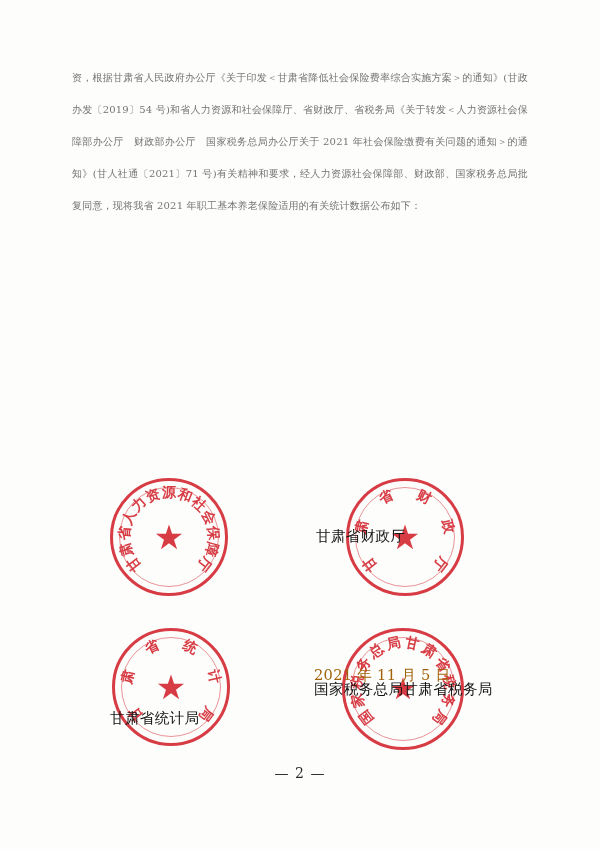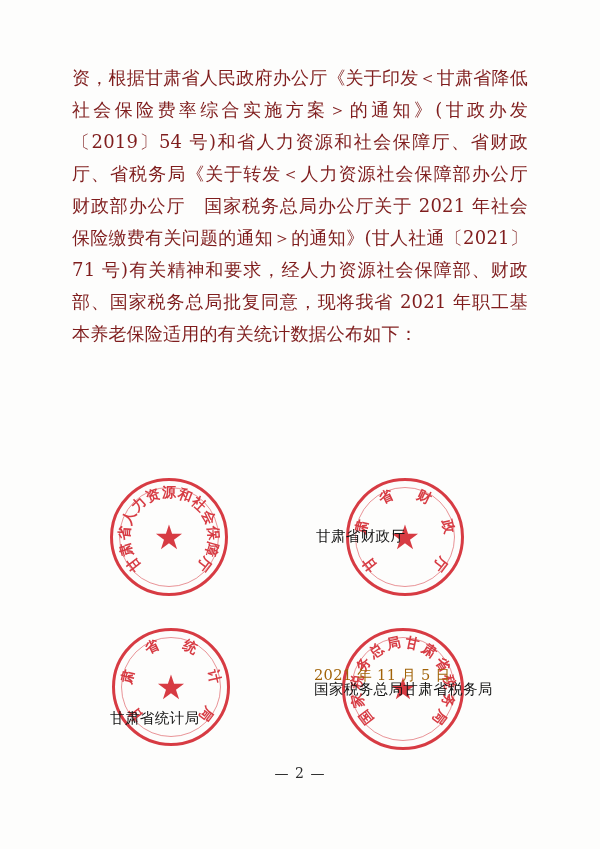--- a/index.html
+++ b/index.html
@@ -22,23 +22,23 @@
     background: #fdfdfc;
   }
   .doc-body {
     position: absolute;
     left: 72px;
     top: 62px;
     width: 456px;
   }
   p.para {
     margin: 0 0 2px 0;
-    font-size: 18px;
+    font-size: 10px;
     line-height: 32px;
-    color: #7f1d1d;
+    color: #737373;
     text-align: justify;
     text-justify: inter-ideograph;
     letter-spacing: 0.2px;
   }
   p.indent {
     text-indent: 31px;
   }
   .sig-label {
     position: absolute;
     font-size: 14.6px;

